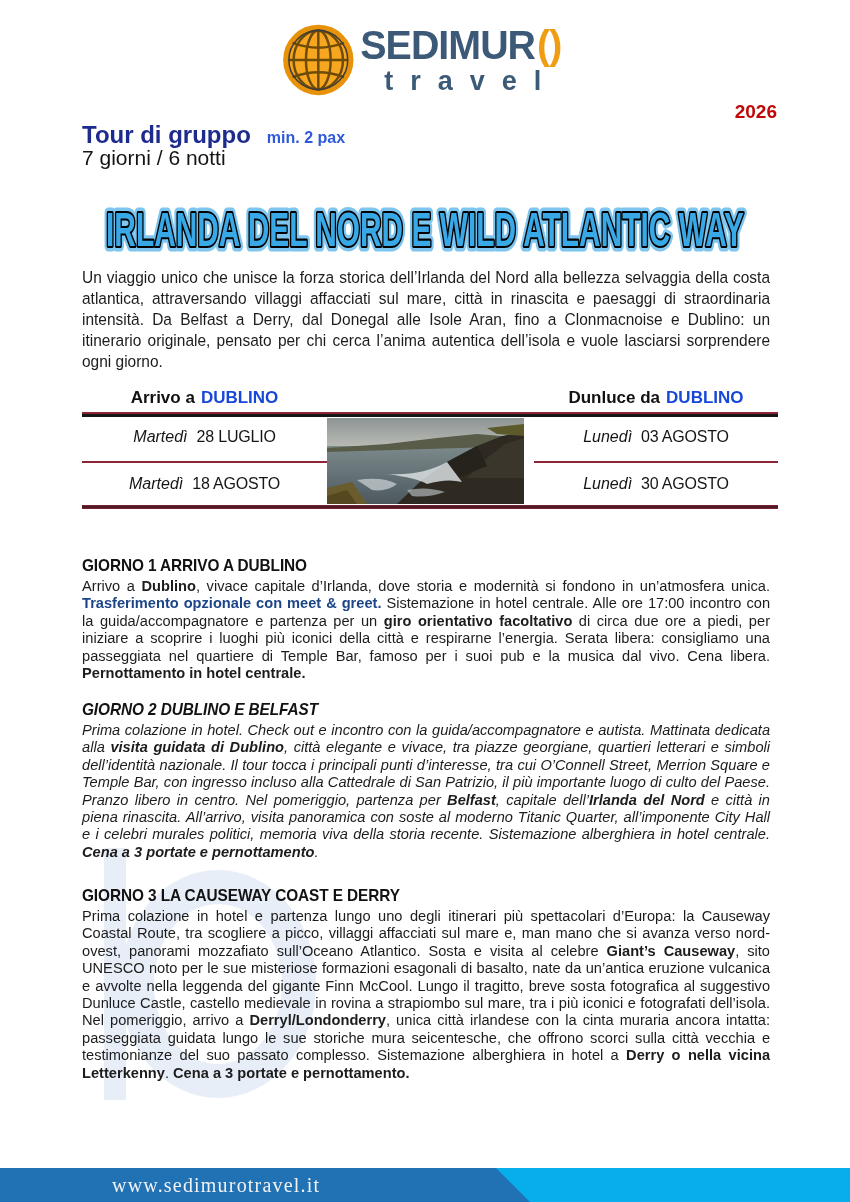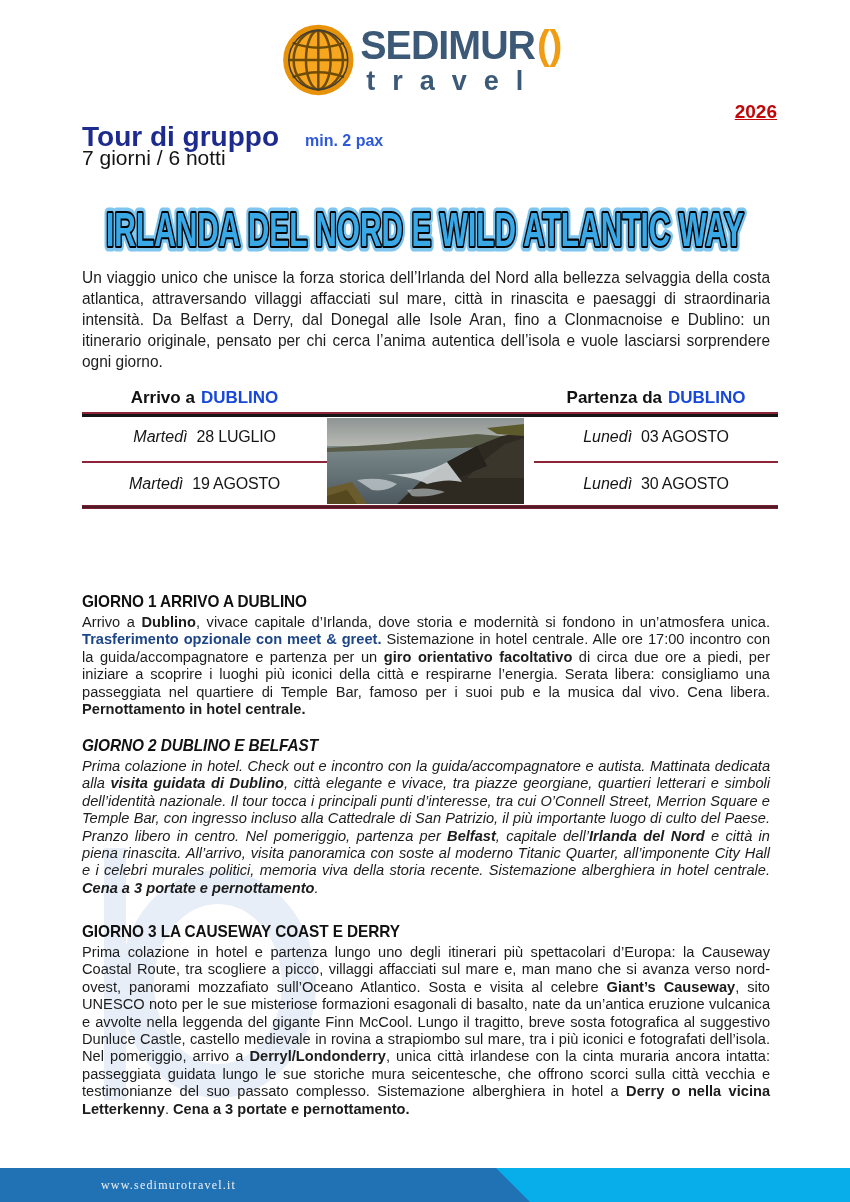--- a/index.html
+++ b/index.html
@@ -15,29 +15,29 @@
   .wm-ring { left:120px; top:870px; width:196px; height:228px; border:34px solid #e7eef7; border-radius:50%; }
   .content-layer { position:relative; z-index:1; width:100%; height:100%; }
 
   
   .logo { position:absolute; top:22px; left:50%; transform:translateX(-50%); display:flex; align-items:center; gap:4px; }
   .globe { width:76px; height:76px; }
   .wordmark { display:flex; flex-direction:column; align-items:flex-start; }
   .brandline { font-size:41px; font-weight:700; letter-spacing:-1px; line-height:40px;
                color:#3c5a78; transform:scaleX(0.96); transform-origin:0 50%; white-space:nowrap; }
   .brandline .parens { color:#f09d13; font-weight:700; margin-left:2px; }
-  .sub { font-size:27px; font-weight:700; color:#3c5a78; letter-spacing:17px; line-height:30px; margin-top:1px; margin-left:6px; }
-
-  
-  .year { position:absolute; top:101px; right:73px; font-size:19px; font-weight:700; color:#c00606;text-decoration:underline; }
+  .sub { font-size:27px; font-weight:700; color:#3c5a78; letter-spacing:17px; line-height:30px; margin-top:1px; margin-left:24px; }
+
+  
+  .year { position:absolute; top:101px; right:73px; font-size:19px; font-weight:700; color:#c00606; }
 
   
   .tour-row { position:absolute; left:82px; top:121px; white-space:nowrap; }
-  .tour-group { font-size:28px; font-weight:700; color:#1e2b8e; }
-  .tour-pax { font-size:16px; font-weight:700; color:#2e59d9; margin-left:26px; }
+  .tour-group { font-size:24px; font-weight:700; color:#1e2b8e; }
+  .tour-pax { font-size:16px; font-weight:700; color:#2e59d9; margin-left:16px; }
   .duration { position:absolute; left:82px; top:146px; font-size:21px; color:#141414; }
 
   
   .main-title-svg { position:absolute; left:0; top:200px; width:850px; height:60px; }
 
   
   .cond { width:724px; transform:scaleX(0.9503); transform-origin:0 0; }
 
   
   .intro { position:absolute; left:82px; top:267px; font-size:16.3px; line-height:21px;
@@ -61,35 +61,35 @@
                 white-space:nowrap; font-size:16px; color:#161616;text-align:center; }
   .sched-cell .day { font-style:italic; margin-right:9px; }
   .sched-cell .date { font-weight:400; letter-spacing:-0.2px; }
   .cell-a1 { left:0; top:27px; width:245px; }
   .cell-a2 { left:0; top:74px; width:245px; }
   .cell-d1 { left:452px; top:27px; width:244px; }
   .cell-d2 { left:452px; top:74px; width:244px; }
   .sched-photo { position:absolute; left:245px; top:30px; width:197px; height:86px; }
 
   
-  .day-section { position:absolute; left:82px;margin-top:36px; }
+  .day-section { position:absolute; left:82px; }
   .day-section:nth-of-type(1) { top:556px; }
   .day-section:nth-of-type(2) { top:700px;font-style:italic; }
   .day-section:nth-of-type(3) { top:886px; }
   .day-heading { font-size:16.2px; font-weight:700; color:#121212; line-height:19px; margin-bottom:2px; letter-spacing:-0.1px; }
   .day-body { font-size:15.4px; line-height:17.4px; text-align:justify; color:#1c1c1c; }
   .day-body .b { font-weight:700; }
   .day-body .blue { color:#1c4587; }
 
   
   .footer { position:absolute; left:0; bottom:0; width:850px; height:34px; background:#07aeea; }
   .footer-dark { position:absolute; inset:0; background:#2171b5;
                  clip-path:polygon(0 0, 496px 0, 530px 34px, 0 34px); }
-  .footer-url { position:absolute; left:101px; top:0; line-height:34px;
-                font-family:"Liberation Serif", serif; font-size:12px; color:#f2f2f2; letter-spacing:1.2px; }
+  .footer-url { position:absolute; left:112px; top:0; line-height:34px;
+                font-family:"Liberation Serif", serif; font-size:20px; color:#f2f2f2; letter-spacing:1.2px; }
 </style>
 </head>
 <body>
 
 <div class="page">
 
   <div class="wm wm-stem"></div>
   <div class="wm wm-ring"></div>
 
   <div class="content-layer">
@@ -127,36 +127,36 @@
     </svg>
 
     <div class="intro cond">Un viaggio unico che unisce la forza storica dell’Irlanda del Nord alla bellezza selvaggia della costa atlantica, attraversando villaggi affacciati sul mare, città in rinascita e paesaggi di straordinaria intensità. Da Belfast a Derry, dal Donegal alle Isole Aran, fino a Clonmacnoise e Dublino: un itinerario originale, pensato per chi cerca l’anima autentica dell’isola e vuole lasciarsi sorprendere ogni giorno.</div>
 
     <div class="schedule">
       <div class="sched-head head-left">
         <span>Arrivo a</span>
         <span class="city">DUBLINO</span>
       </div>
       <div class="sched-head head-right">
-        <span>Partenza da</span>
+        <span>Dunluce da</span>
         <span class="city">DUBLINO</span>
       </div>
 
       <div class="rule-top"></div>
       <div class="rule-mid left"></div>
       <div class="rule-mid right"></div>
       <div class="rule-bottom"></div>
 
       <div class="sched-cell cell-a1">
         <span class="day">Martedì</span>
         <span class="date">28 LUGLIO</span>
       </div>
       <div class="sched-cell cell-a2">
         <span class="day">Martedì</span>
-        <span class="date">19 AGOSTO</span>
+        <span class="date">18 AGOSTO</span>
       </div>
       <div class="sched-cell cell-d1">
         <span class="day">Lunedì</span>
         <span class="date">03 AGOSTO</span>
       </div>
       <div class="sched-cell cell-d2">
         <span class="day">Lunedì</span>
         <span class="date">30 AGOSTO</span>
       </div>
 

